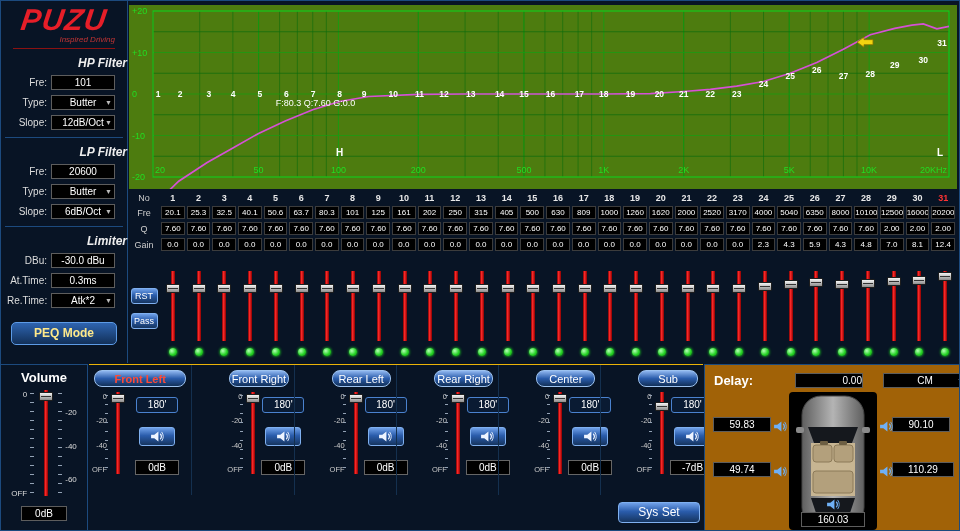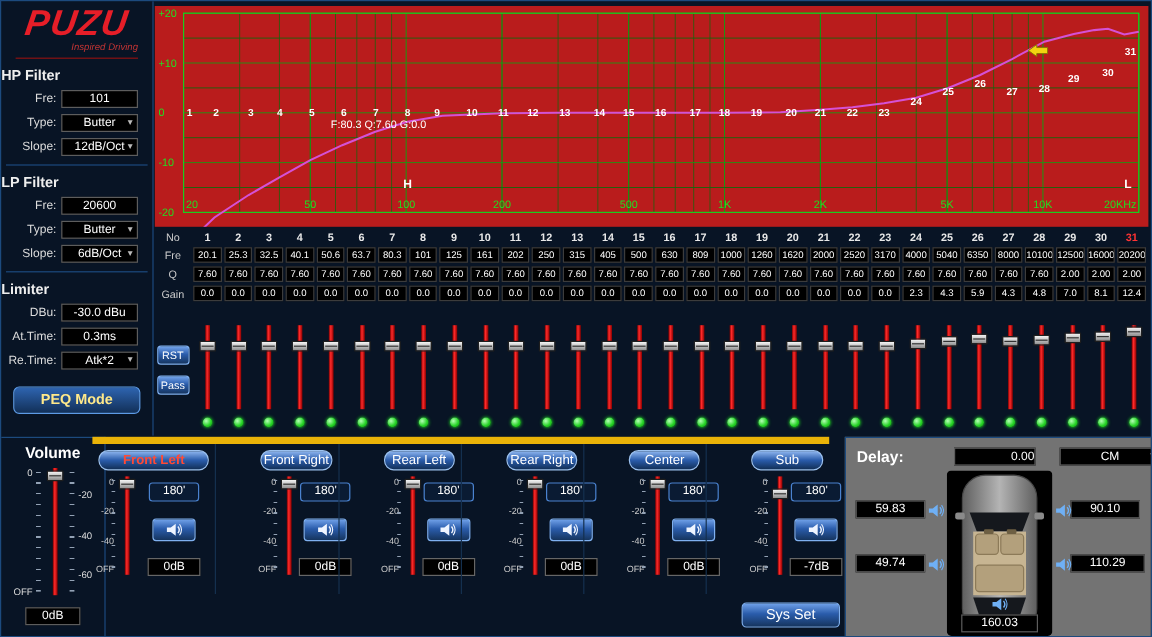--- a/index.html
+++ b/index.html
@@ -5,32 +5,32 @@
   html,body{margin:0;padding:0;background:#04070d;}
   *{box-sizing:border-box;}
   body{font-family:"Liberation Sans",sans-serif;color:#fff;-webkit-font-smoothing:antialiased;}
   .app{position:relative;width:960px;height:531px;background:#081425;border:1px solid #1c4a7e;overflow:hidden;}
 
   
   .sidebar{position:absolute;left:0;top:0;width:127px;height:362px;border-right:1px solid #1c4a7e;}
   .logo{padding-top:4px;}
   .logo-text{font-style:italic;font-weight:900;font-size:30px;color:#e61e28;text-align:center;letter-spacing:1px;transform:skewX(-8deg);line-height:30px;}
   .logo-tag{font-style:italic;font-size:8px;color:#c23434;text-align:right;padding-bottom:4px;margin:0 12px;border-bottom:1px solid #8a1212;}
-  .sec-title{text-align:left;font-size:12px;font-weight:bold;color:#eee;margin:7px 0 2px;}
+  .sec-title{text-align:right;font-size:12px;font-weight:bold;color:#eee;margin:7px 0 2px;font-style:italic;}
   .frow{display:flex;align-items:center;margin:5px 6px;}
   .flabel{width:40px;text-align:right;font-size:10px;color:#ddd;margin-right:4px;flex:none;}
   .field{display:inline-block;background:#000;border:1px solid #5d5d5d;color:#fff;font-size:10px;height:15px;line-height:13px;text-align:center;}
   .w64{width:64px;}
   .dd{position:relative;}
   .chev{position:absolute;right:2px;top:3px;font-size:7px;color:#bbb;line-height:8px;}
   .sep{height:1px;background:#1c4a7e;margin:7px 4px 0;}
   .peq-btn{display:block;margin:14px auto 0;width:106px;height:23px;line-height:21px;text-align:center;border:1px solid #5d9be6;border-radius:5px;background:linear-gradient(#2e64b0,#123058);color:#ffe98a;font-size:12px;font-weight:bold;cursor:pointer;}
 
   
-  .graph-panel{position:absolute;left:128px;top:4px;width:828px;height:184px;background:#b91c1c;}
+  .graph-panel{position:absolute;left:128px;top:4px;width:828px;height:184px;background:#4d7c0f;}
   .graph-panel svg{display:block;}
 
   
   .eq-grid{display:grid;grid-template-columns:30px repeat(31,1fr);column-gap:2px;row-gap:3px;align-items:center;}
   .table-panel{position:absolute;left:128px;top:190px;width:828px;height:72px;padding:2px 2px 0 0;}
   .tlabel{font-size:9px;color:#ccc;text-align:center;}
   .tno{font-size:9px;color:#e8e8e8;text-align:center;font-weight:bold;}
   .tno.red{color:#f33;}
   .tcell{background:#000;border:1px solid #3c3c3c;font-size:8px;height:13px;line-height:11px;text-align:center;color:#fff;overflow:hidden;}
 
@@ -51,21 +51,21 @@
   .v-slider{position:relative;height:112px;margin-top:3px;display:flex;justify-content:center;gap:10px;}
   .v-left{display:flex;flex-direction:column;justify-content:space-between;font-size:8px;color:#ddd;padding:2px 0;text-align:right;}
   .v-right{display:flex;flex-direction:column;justify-content:space-between;font-size:8px;color:#ddd;padding:20px 0 16px;}
   .v-v{height:106px;width:18px;margin-top:2px;}
   .v-v::before,.v-v::after{content:"";position:absolute;top:3px;bottom:3px;width:4px;background:repeating-linear-gradient(to bottom,#93a2b5 0 1px,transparent 1px 9px);}
   .v-v::before{left:-7px;}
   .v-v::after{right:-7px;}
   .v-value{display:block;width:46px;height:15px;margin:6px auto 0;}
 
   
-  .channels{position:absolute;left:76px;top:363px;width:614px;height:131px;border-top:6px solid #eab308;display:flex;}
+  .channels{position:absolute;left:88px;top:363px;width:614px;height:131px;border-top:1px solid #eab308;display:flex;}
   .strip{width:102.3px;flex:none;}
   .strip + .strip{border-left:1px solid #14304f;padding-left:32px;}
   .ch-header{margin:5px 5px 2px;height:17px;line-height:16px;text-align:center;font-size:11px;border-radius:8px;background:linear-gradient(#8fb6ef,#2a5cab 50%,#123058);border:1px solid #9cc2f0;color:#fff;cursor:pointer;white-space:nowrap;overflow:hidden;}
   .ch-header.sel{color:#ff4a35;font-weight:bold;}
   .ch-body{display:flex;padding:3px 3px 0 1px;}
   .ch-scale{display:flex;flex-direction:column;justify-content:space-between;height:82px;font-size:7.5px;color:#ccc;text-align:right;width:20px;padding-right:3px;flex:none;}
   .ch-v{height:82px;flex:none;}
   .ch-v::before{content:"";position:absolute;left:-5px;top:3px;bottom:3px;width:3px;background:repeating-linear-gradient(to bottom,#93a2b5 0 1px,transparent 1px 9px);}
   .ch-controls{display:flex;flex-direction:column;align-items:center;gap:14px;flex:1;padding-top:5px;}
   .phase-btn{width:42px;height:16px;background:#0a1b33;border:1px solid #4a82cf;border-radius:3px;color:#fff;font-size:10px;line-height:14px;text-align:center;cursor:pointer;}
@@ -74,21 +74,21 @@
 
   
   .grouping{position:absolute;left:88px;top:494px;width:614px;height:37px;}
   .group-box{position:absolute;left:3px;top:4px;width:518px;height:29px;border:1px solid #1c4a7e;display:flex;align-items:center;gap:24px;padding:0 12px;}
   .g-item{display:flex;align-items:center;gap:7px;}
   .cb{width:13px;height:13px;background:#060b14;border:1px solid #5c6d84;flex:none;cursor:pointer;}
   .g-label{font-size:12px;color:#fff;white-space:nowrap;}
   .sys-btn{position:absolute;right:3px;top:7px;width:82px;height:21px;line-height:19px;text-align:center;font-size:12px;color:#fff;border:1px solid #7fb0f0;border-radius:4px;background:linear-gradient(#6fa0e8,#2a5cab 45%,#16355f);cursor:pointer;}
 
   
-  .delay-panel{position:absolute;left:703px;top:363px;width:257px;height:168px;border:1px solid #1c4a7e;background:#737373;}
+  .delay-panel{position:absolute;left:703px;top:363px;width:257px;height:168px;border:1px solid #1c4a7e;background:#a16207;}
   .d-title{position:absolute;left:9px;top:8px;font-size:13px;font-weight:bold;}
   .d-top{position:absolute;left:90px;top:8px;width:68px;text-align:right;}
   .d-unit{position:absolute;left:178px;top:8px;width:84px;}
   .car-box{position:absolute;left:84px;top:27px;width:88px;height:138px;}
   .d-f{position:absolute;width:58px;}
   .d-spk{position:absolute;width:15px;height:11px;color:#6fb0f5;}
 </style>
 </head>
 <body>
 

